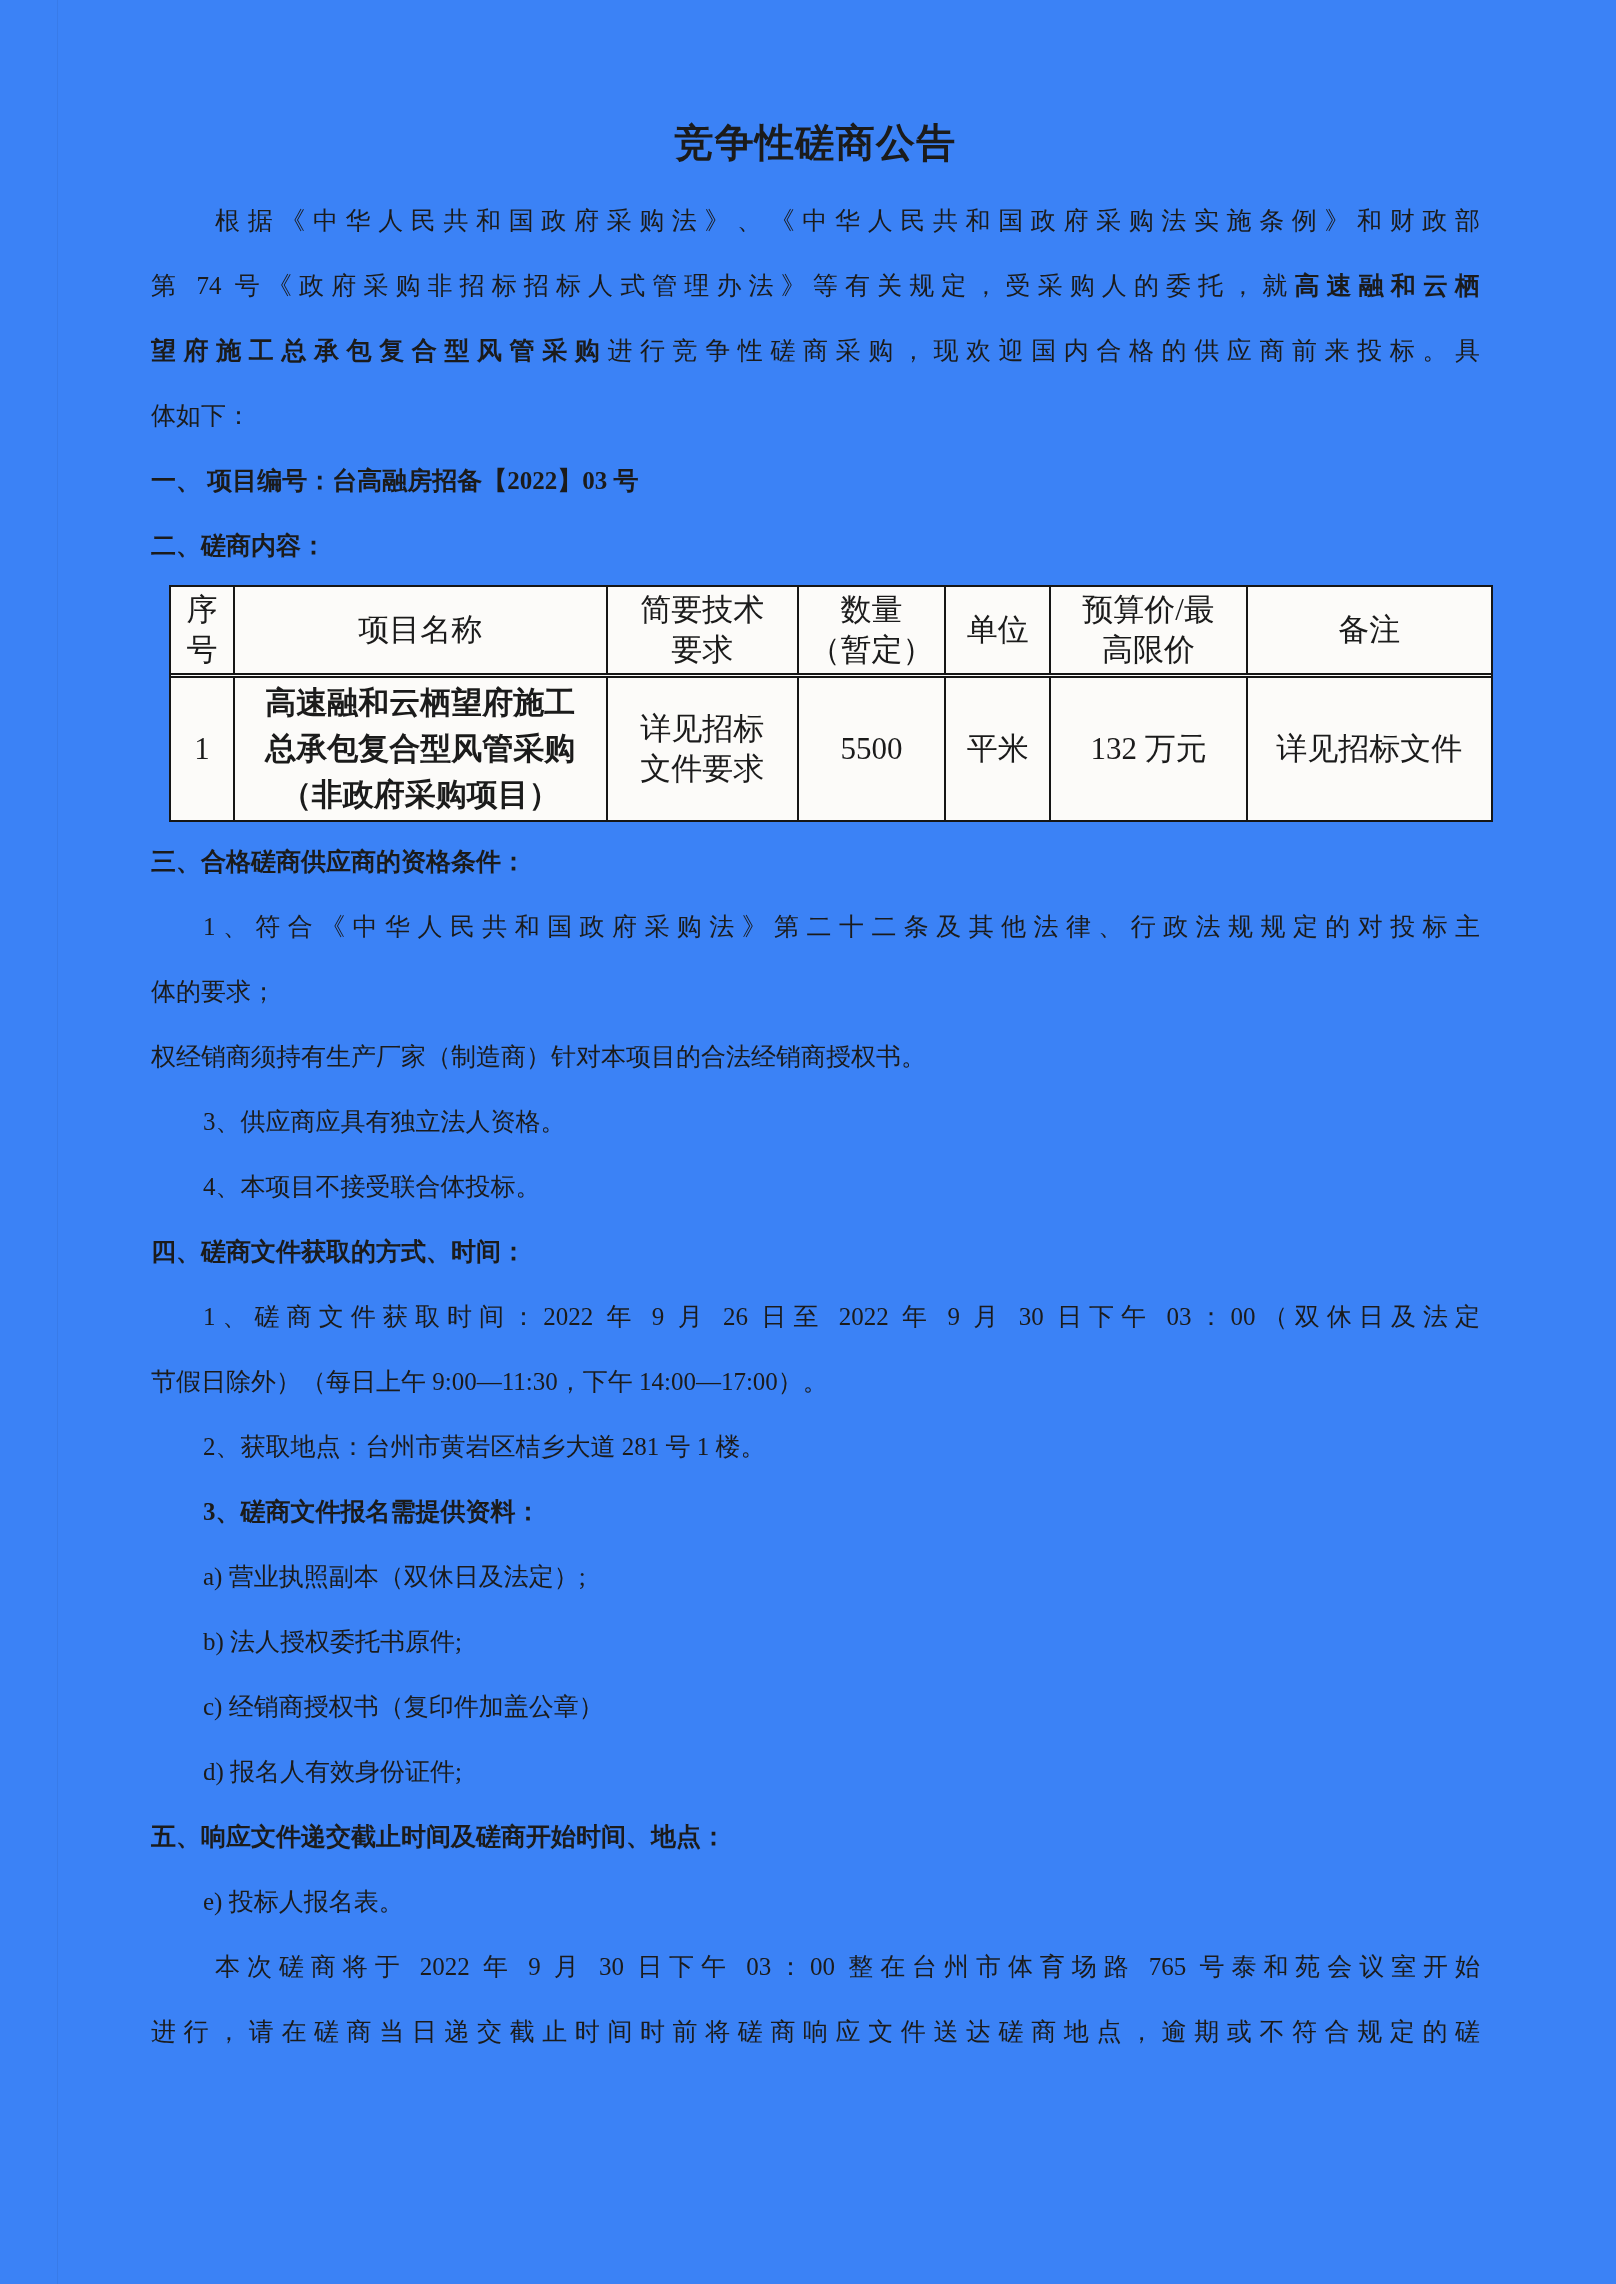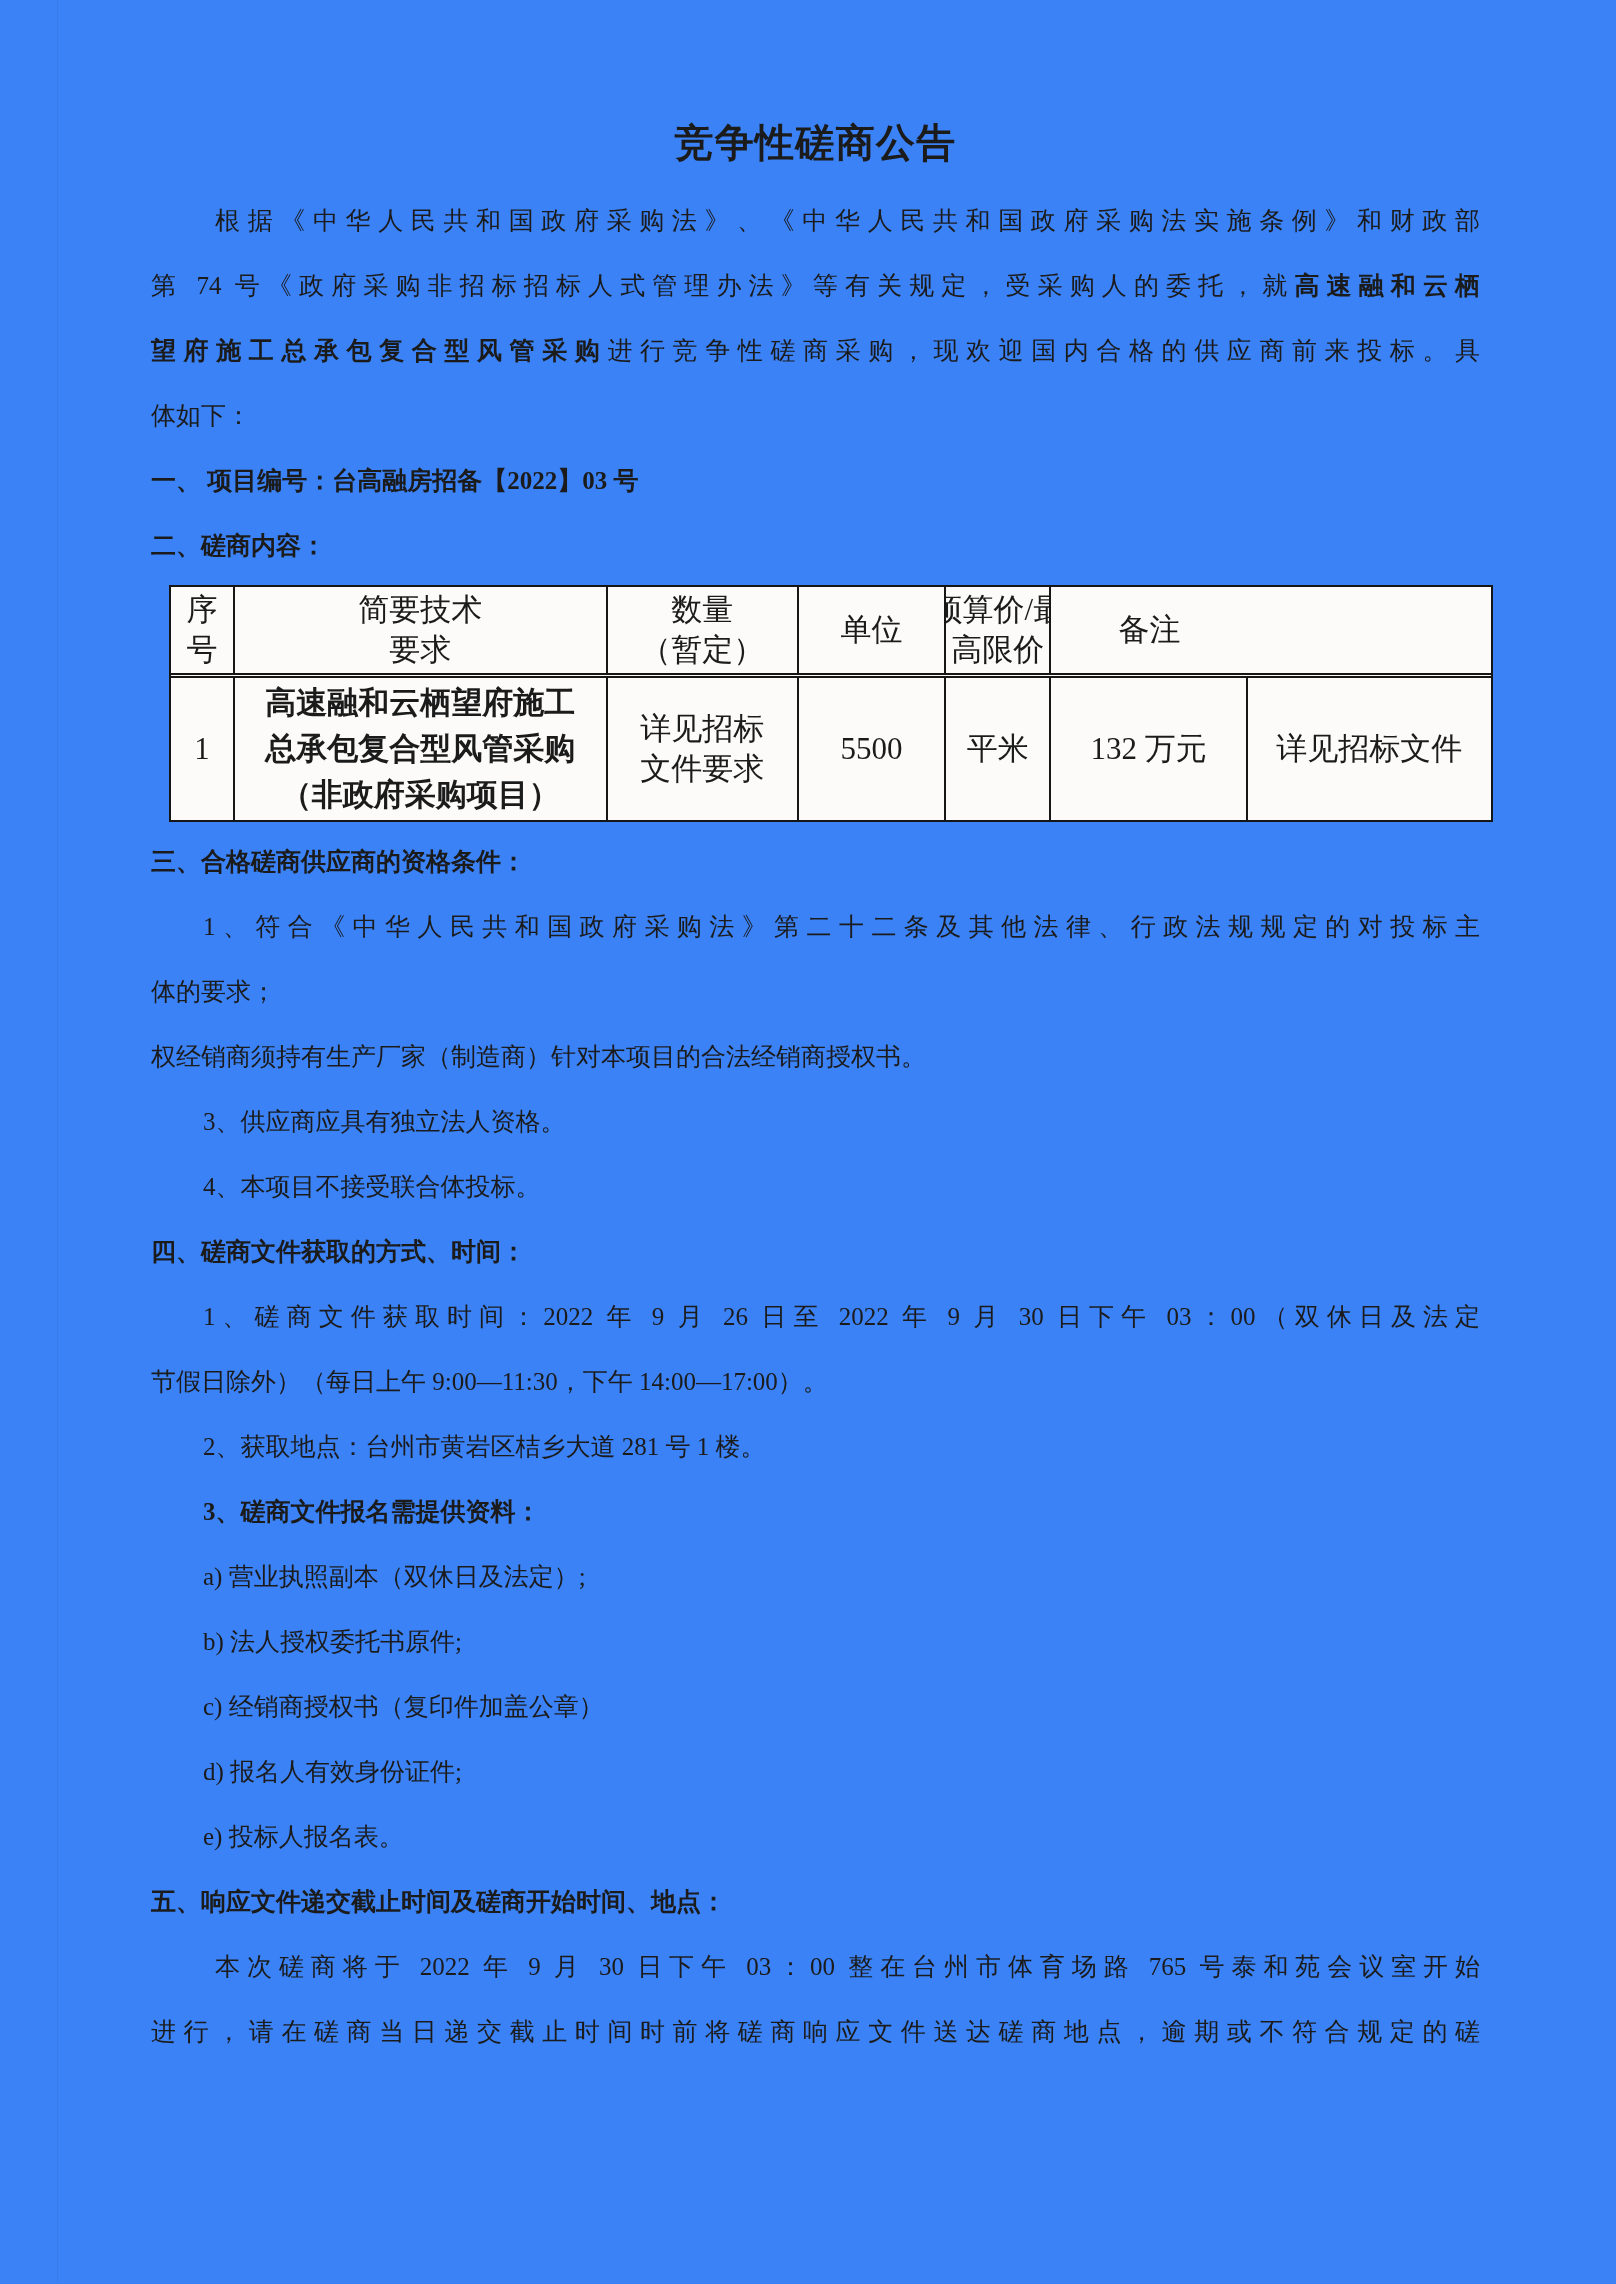--- a/index.html
+++ b/index.html
@@ -93,20 +93,24 @@
     <div class="line heading">一、 项目编号：台高融房招备【2022】03 号</div>
     <div class="line heading">二、磋商内容：</div>
 
     <div class="dtable">
       <div class="trow thead-row">
         <div class="cell">
           <div class="cl">序</div>
           <div class="cl">号</div>
         </div>
         <div class="cell">
+          <div class="cl">项目名称</div>
+
+        </div>
+        <div class="cell">
           <div class="cl">简要技术</div>
           <div class="cl">要求</div>
         </div>
         <div class="cell">
           <div class="cl">数量</div>
           <div class="cl">（暂定）</div>
         </div>
         <div class="cell">
           <div class="cl">单位</div>
 
@@ -157,21 +161,21 @@
 
     <div class="line heading">四、磋商文件获取的方式、时间：</div>
     <div class="line j ind1">1、磋商文件获取时间：2022 年 9 月 26 日至 2022 年 9 月 30 日下午 03：00（双休日及法定</div>
     <div class="line">节假日除外）（每日上午 9:00—11:30，下午 14:00—17:00）。</div>
     <div class="line ind1">2、获取地点：台州市黄岩区桔乡大道 281 号 1 楼。</div>
     <div class="line ind1 heading">3、磋商文件报名需提供资料：</div>
     <div class="line ind1">a) 营业执照副本（双休日及法定）;</div>
     <div class="line ind1">b) 法人授权委托书原件;</div>
     <div class="line ind1">c) 经销商授权书（复印件加盖公章）</div>
     <div class="line ind1">d) 报名人有效身份证件;</div>
+    <div class="line heading">五、响应文件递交截止时间及磋商开始时间、地点：</div>
+
     <div class="line ind1">e) 投标人报名表。</div>
-
-    <div class="line heading">五、响应文件递交截止时间及磋商开始时间、地点：</div>
     <div class="line j ind2">本次磋商将于 2022 年 9 月 30 日下午 03：00 整在台州市体育场路 765 号泰和苑会议室开始</div>
     <div class="line j">进行，请在磋商当日递交截止时间时前将磋商响应文件送达磋商地点，逾期或不符合规定的磋</div>
 
   </div>
 </div>
 
 
 </body></html>

